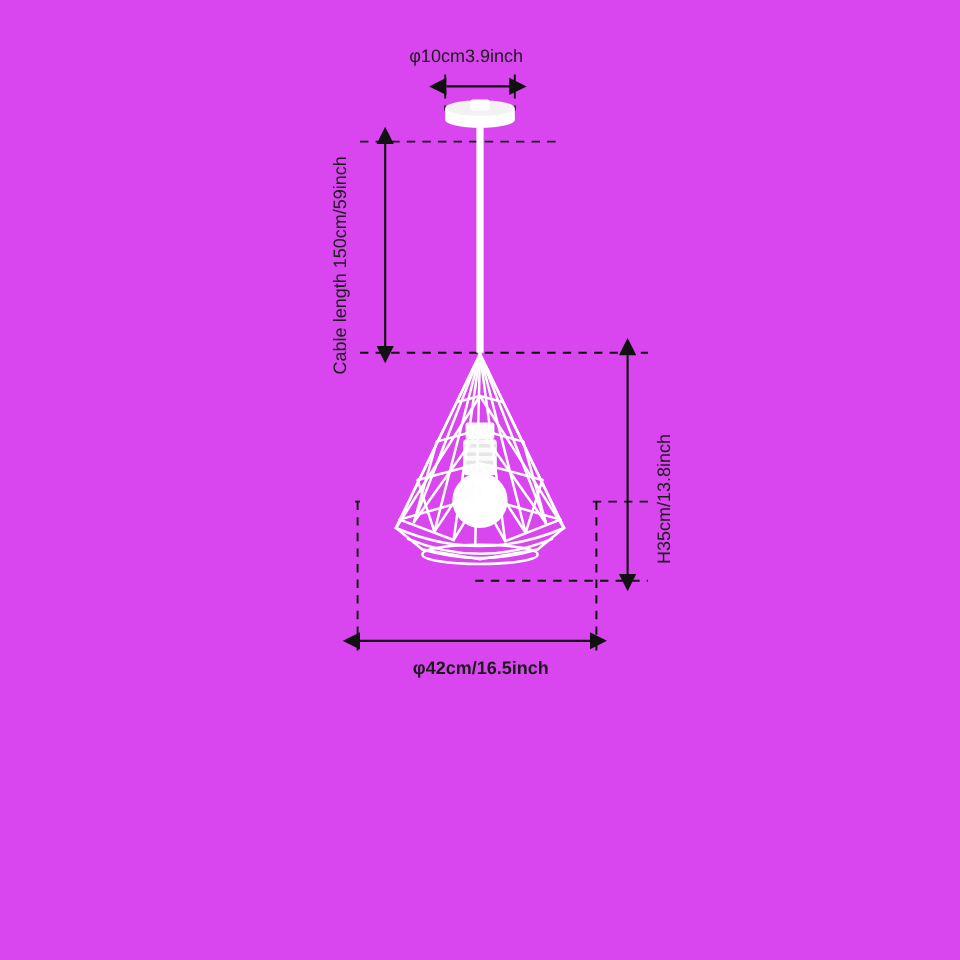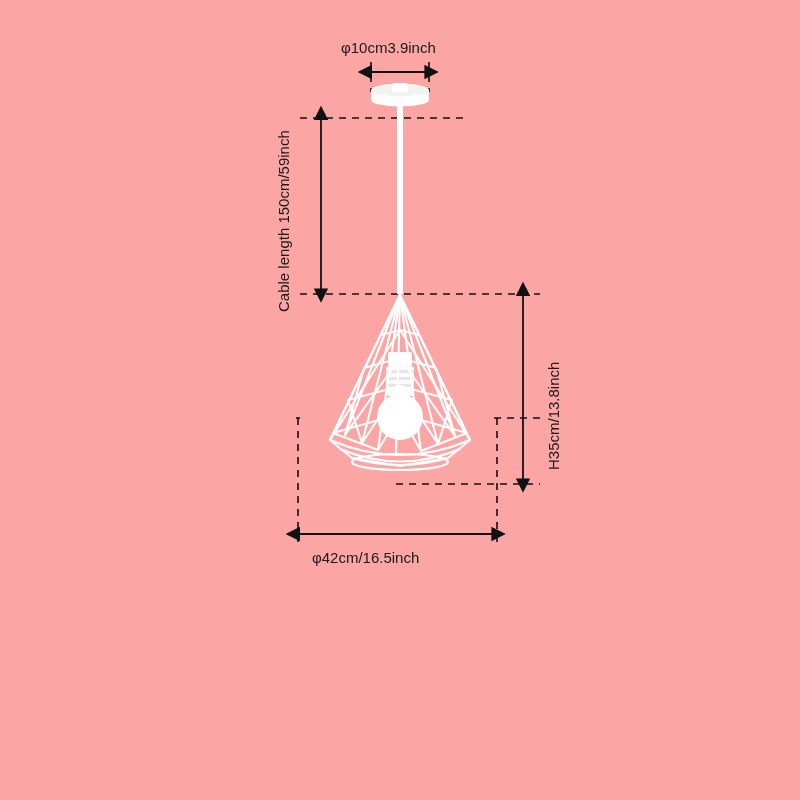--- a/index.html
+++ b/index.html
@@ -12,21 +12,21 @@
     height: 800px;
     position: relative;
     font-family: "Liberation Sans", sans-serif;
     overflow: hidden;
   }
   #stage {
     position: absolute;
     left: 0; top: 0;
     width: 800px;
     height: 800px;
-    background: #fca5a5;
+    background: #d946ef;
   }
   svg.diagram {
     position: absolute;
     left: 0; top: 0;
     width: 800px;
     height: 800px;
     display: block;
   }
   .dim-label {
     position: absolute;
@@ -153,15 +153,15 @@
       </g>
     </g>
   </svg>
 
   <div class="dim-label" style="left:341px; top:39px;">φ10cm3.9inch</div>
 
   <div class="dim-label vertical-label" style="left:275px; top:312px;">Cable length 150cm/59inch</div>
 
   <div class="dim-label vertical-label" style="left:545px; top:470px;">H35cm/13.8inch</div>
 
-  <div class="dim-label" style="left:312px; top:549px;">φ42cm/16.5inch</div>
+  <div class="dim-label" style="left:344px; top:549px;font-weight:bold;">φ42cm/16.5inch</div>
 
 </div>
 
 </body></html>

